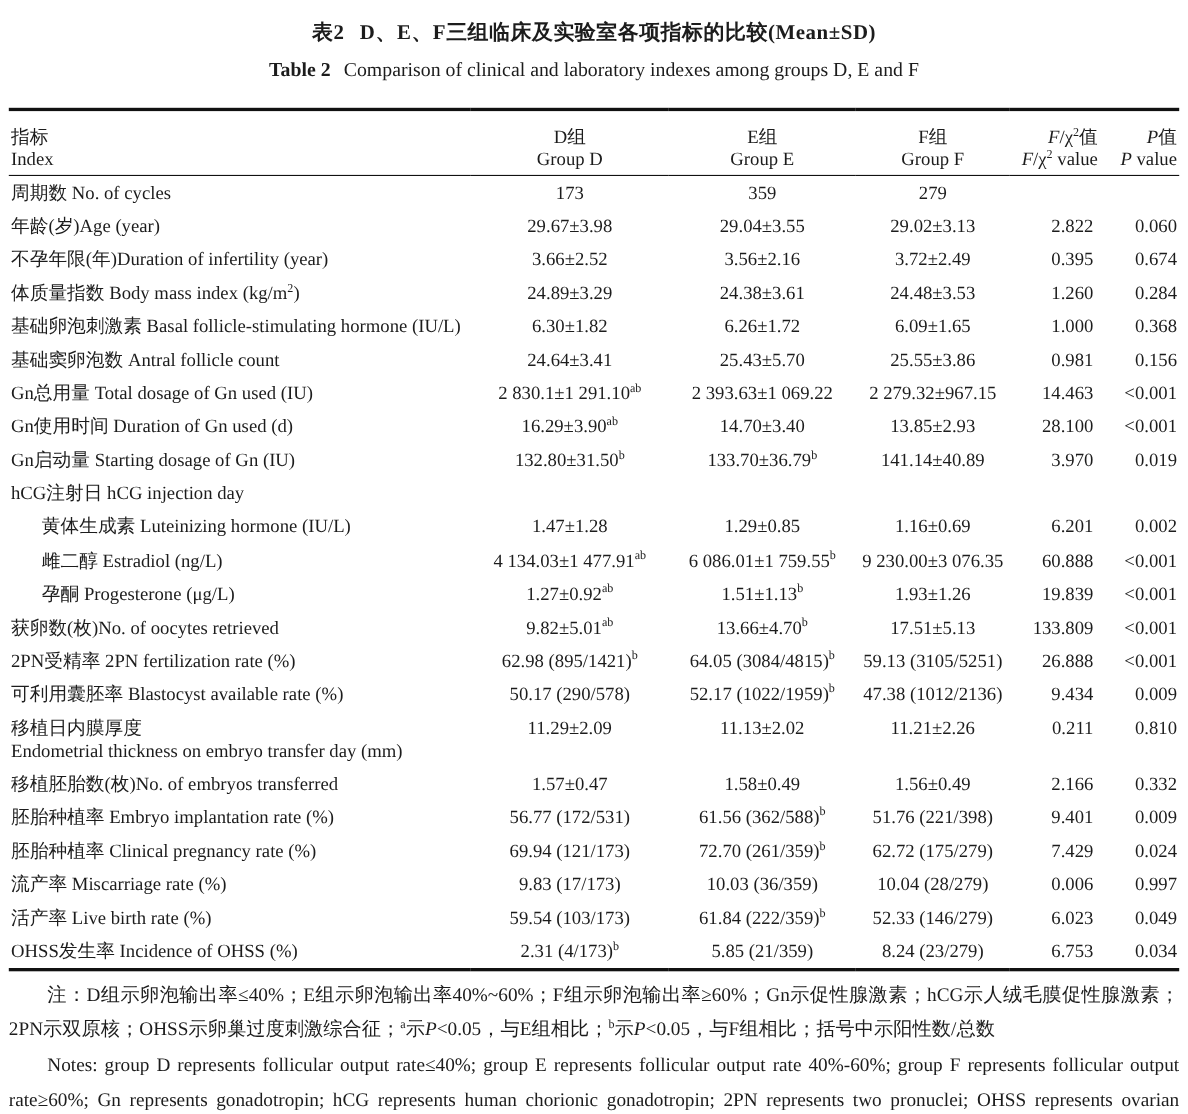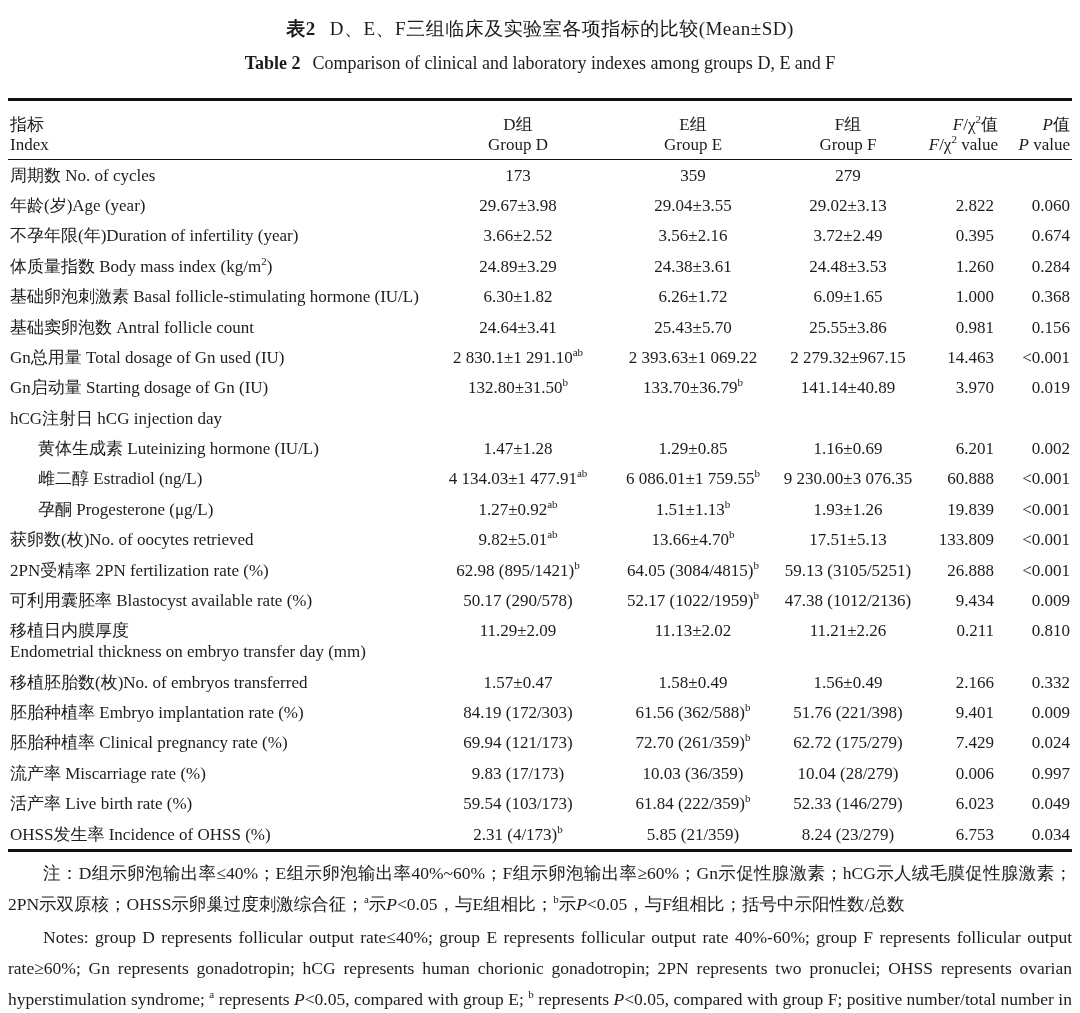--- a/index.html
+++ b/index.html
@@ -13,21 +13,21 @@
   }
   .page{padding:10px 8px 0 8px;}
 
   .title-zh{
     text-align:center;
     font-size:19px;
     margin-top:6px;
     letter-spacing:0.5px;
   }
   .title-zh .tlabel{font-weight:bold;margin-right:14px;}
-  .title-zh .ttext{font-weight:normal;}
+  .title-zh .ttext{font-weight:bold;}
   .title-en{
     text-align:center;
     font-size:18px;
     margin-top:11px;
     margin-bottom:24px;
   }
   .title-en .tlabel{font-weight:bold;margin-right:12px;}
 
   table{
     width:1064px;
@@ -183,20 +183,28 @@
         </tr>
         <tr>
           <td class="cell-label">Gn总用量 Total dosage of Gn used (IU)</td>
           <td class="cell-center">2 830.1±1 291.10<sup>ab</sup></td>
           <td class="cell-center">2 393.63±1 069.22</td>
           <td class="cell-center">2 279.32±967.15</td>
           <td class="cell-right">14.463</td>
           <td class="cell-right cell-p">&lt;0.001</td>
         </tr>
         <tr>
+          <td class="cell-label">Gn使用时间 Duration of Gn used (d)</td>
+          <td class="cell-center">16.29±3.90<sup>ab</sup></td>
+          <td class="cell-center">14.70±3.40</td>
+          <td class="cell-center">13.85±2.93</td>
+          <td class="cell-right">28.100</td>
+          <td class="cell-right cell-p">&lt;0.001</td>
+        </tr>
+        <tr>
           <td class="cell-label">Gn启动量 Starting dosage of Gn (IU)</td>
           <td class="cell-center">132.80±31.50<sup>b</sup></td>
           <td class="cell-center">133.70±36.79<sup>b</sup></td>
           <td class="cell-center">141.14±40.89</td>
           <td class="cell-right">3.970</td>
           <td class="cell-right cell-p">0.019</td>
         </tr>
         <tr>
           <td class="cell-label">hCG注射日 hCG injection day</td>
           <td class="cell-center"></td>
@@ -264,21 +272,21 @@
         <tr>
           <td class="cell-label">移植胚胎数(枚)No. of embryos transferred</td>
           <td class="cell-center">1.57±0.47</td>
           <td class="cell-center">1.58±0.49</td>
           <td class="cell-center">1.56±0.49</td>
           <td class="cell-right">2.166</td>
           <td class="cell-right cell-p">0.332</td>
         </tr>
         <tr>
           <td class="cell-label">胚胎种植率 Embryo implantation rate (%)</td>
-          <td class="cell-center">84.19 (172/303)</td>
+          <td class="cell-center">56.77 (172/531)</td>
           <td class="cell-center">61.56 (362/588)<sup>b</sup></td>
           <td class="cell-center">51.76 (221/398)</td>
           <td class="cell-right">9.401</td>
           <td class="cell-right cell-p">0.009</td>
         </tr>
         <tr>
           <td class="cell-label">胚胎种植率 Clinical pregnancy rate (%)</td>
           <td class="cell-center">69.94 (121/173)</td>
           <td class="cell-center">72.70 (261/359)<sup>b</sup></td>
           <td class="cell-center">62.72 (175/279)</td>

